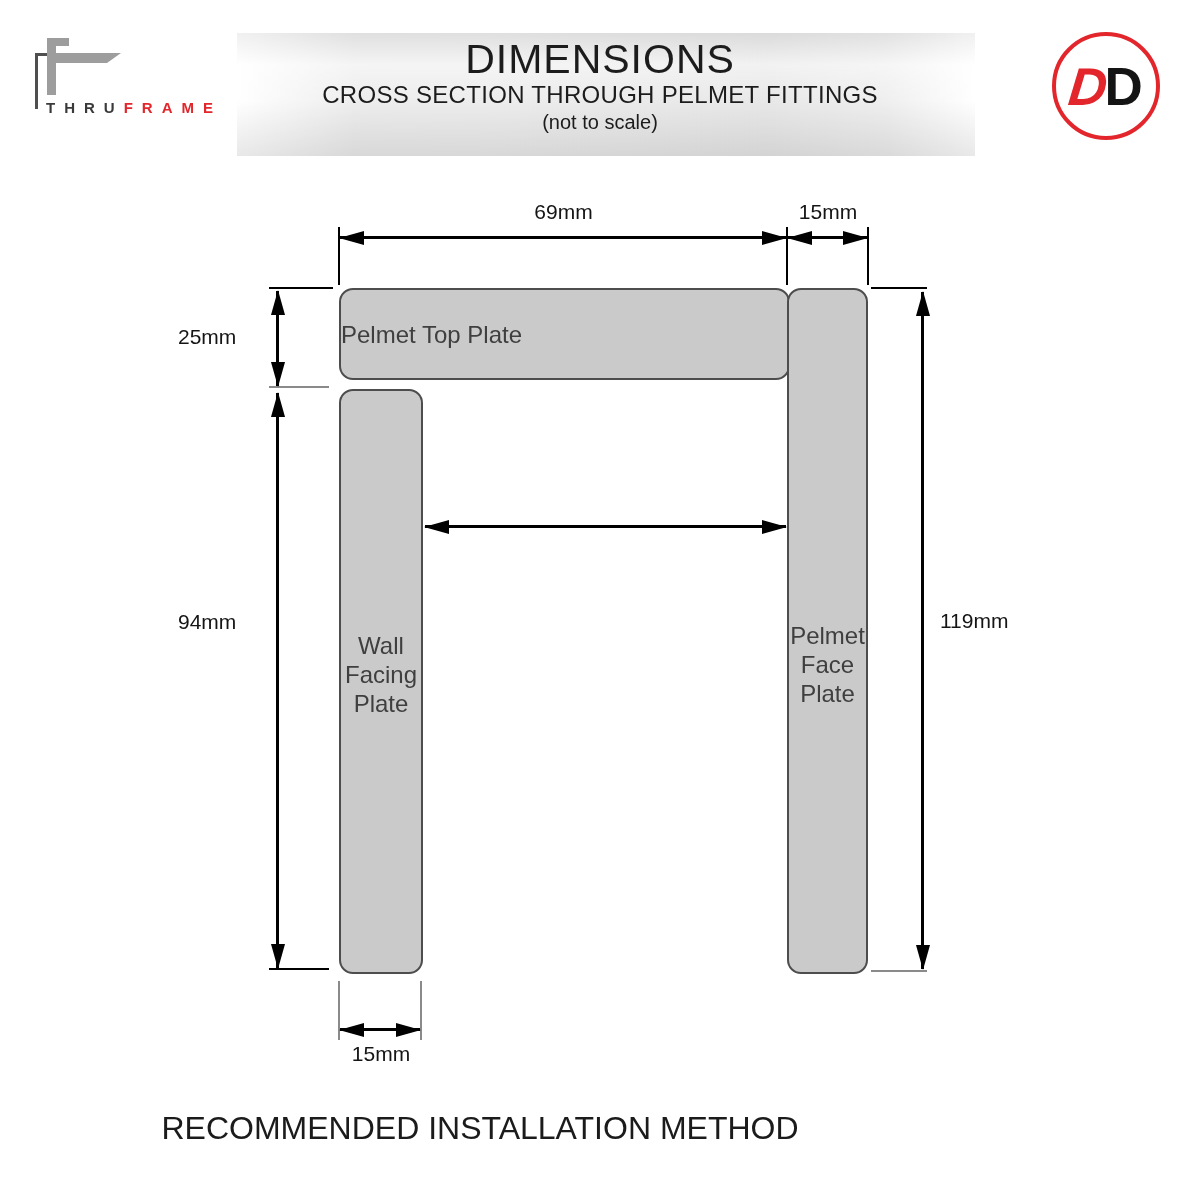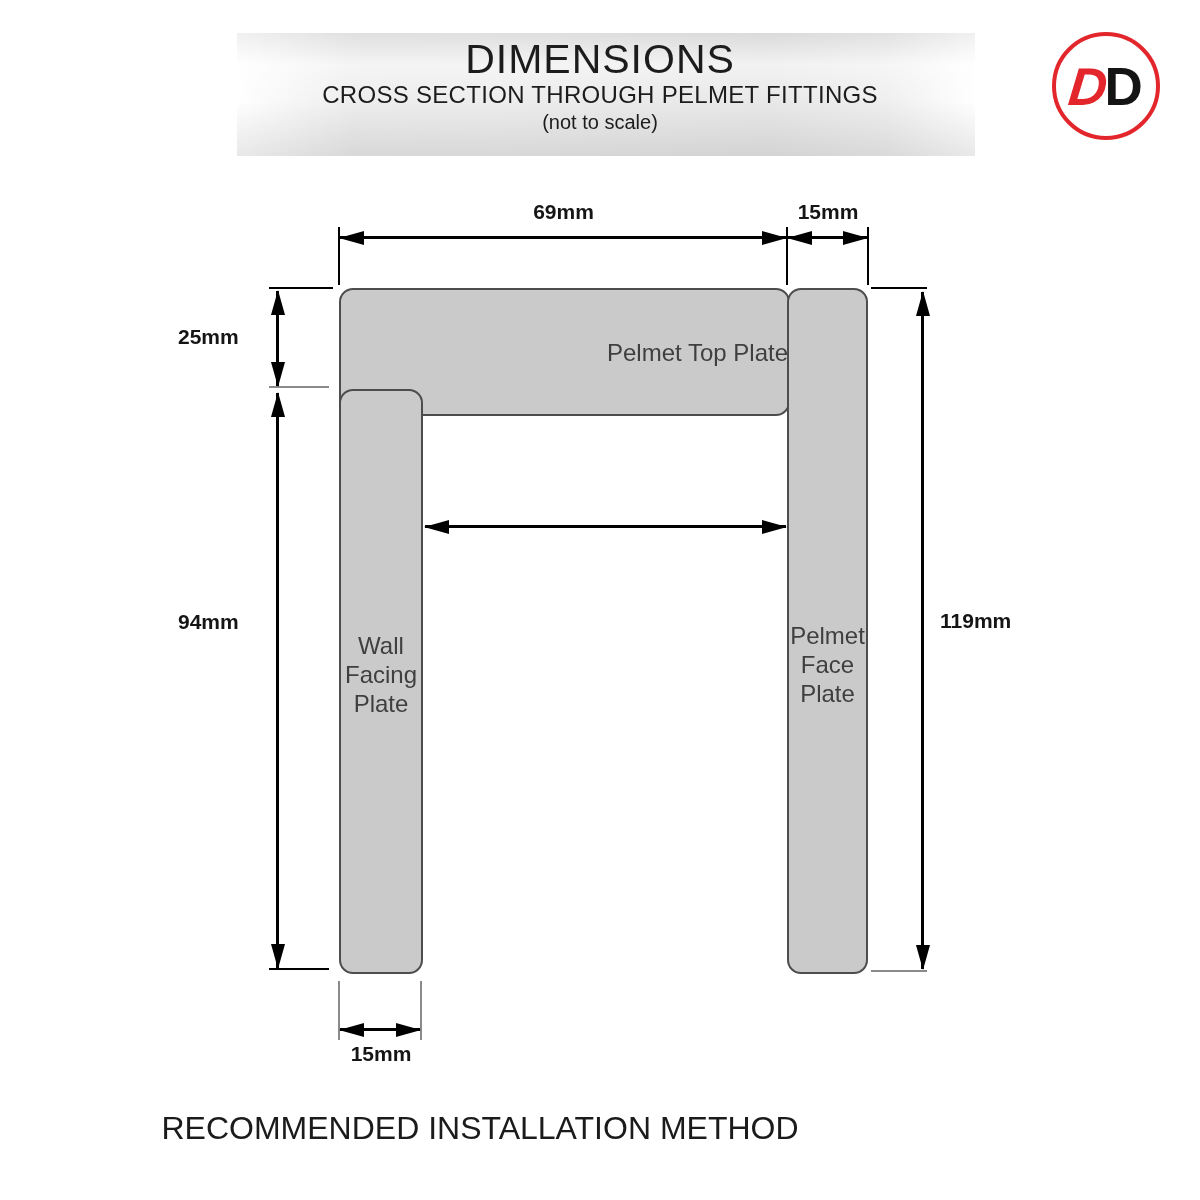--- a/index.html
+++ b/index.html
@@ -33,21 +33,21 @@
 
   
   .dd{position:absolute;left:1052px;top:32px;width:108px;height:108px;border:4px solid #e2262b;
     border-radius:50%;background:#fff;display:flex;align-items:center;justify-content:center;box-sizing:border-box;}
   .dd span{font-size:53px;font-weight:bold;line-height:1;}
   .dd .d1{color:#e2262b;font-style:italic;transform:skewX(-6deg);margin-right:-3px;}
   .dd .d2{color:#141414;}
 
   
   .plate{position:absolute;background:#cacaca;border:2px solid #4d4d4d;border-radius:14px;box-sizing:border-box;}
-  .plate-top{left:339px;top:288px;width:451px;height:128px;display:flex;align-items:center;justify-content:flex-end;}
+  .plate-top{left:339px;top:288px;width:451px;height:92px;display:flex;align-items:center;justify-content:flex-start;}
   .plate-face{left:787px;top:288px;width:81px;height:686px;}
   .plate-wall{left:339px;top:389px;width:84px;height:585px;}
   .plate-label{font-size:24px;color:#3f3f3f;line-height:29px;text-align:center;}
   .v-label{position:absolute;left:0;right:0;text-align:center;margin-top:24px;}
   .plate-wall .v-label{top:216px;}
   .plate-face .v-label{top:307px;}
 
   
   .dim-h{position:absolute;height:3px;background:#000;}
   .dim-h::before{content:"";position:absolute;left:-1px;top:50%;transform:translateY(-50%);
@@ -58,35 +58,43 @@
   .dim-v::before{content:"";position:absolute;top:-1px;left:50%;transform:translateX(-50%);
     border-left:7px solid transparent;border-right:7px solid transparent;border-bottom:25px solid #000;}
   .dim-v::after{content:"";position:absolute;bottom:-1px;left:50%;transform:translateX(-50%);
     border-left:7px solid transparent;border-right:7px solid transparent;border-top:25px solid #000;}
 
   
   .ext-v{position:absolute;width:2px;background:#000;}
   .ext-h{position:absolute;height:2px;background:#000;}
   .gray{background:#8a8a8a;}
 
-  .dim-label{position:absolute;font-size:21px;color:#151515;line-height:26px;font-weight:bold;}
+  .dim-label{position:absolute;font-size:21px;color:#151515;line-height:26px;}
   .ctr{text-align:center;}
   .rt{text-align:left;}
 
   
   .footer{position:absolute;left:0;top:1110px;width:960px;text-align:center;
     font-size:32px;color:#1b1b1b;letter-spacing:0px;}
 </style>
 </head>
 <body>
 
 <div class="canvas">
 
   <div class="band"></div>
 
+  <div class="tf">
+    <div class="p d tf-i1v"></div>
+    <div class="p d tf-i1h"></div>
+    <div class="p tf-i2v"></div>
+    <div class="p tf-i2h"></div>
+    <div class="p tf-i3"></div>
+    <div class="tf-text"><span class="tf-thru">THRU</span><span class="tf-frame">FRAME</span></div>
+  </div>
 
   <div class="header-text">
     <div class="h-title">DIMENSIONS</div>
     <div class="h-sub">CROSS SECTION THROUGH PELMET FITTINGS</div>
     <div class="h-note">(not to scale)</div>
   </div>
 
   <div class="dd">
     <span class="d1">D</span>
     <span class="d2">D</span>

